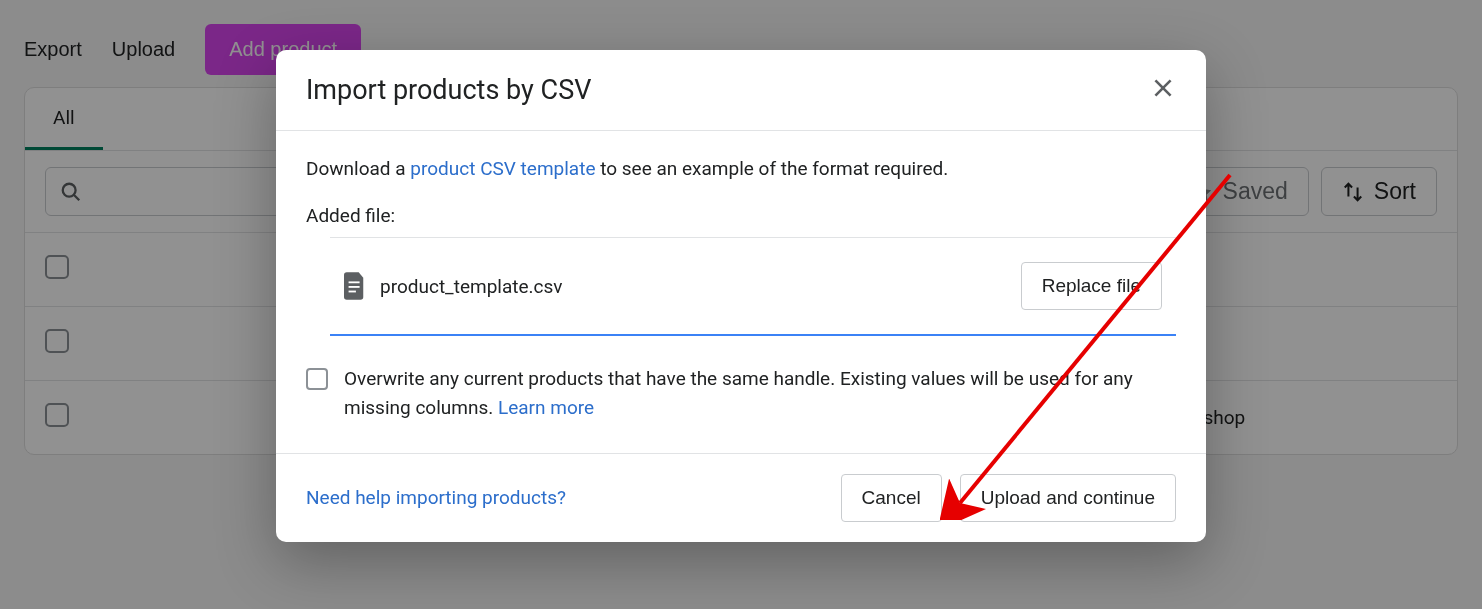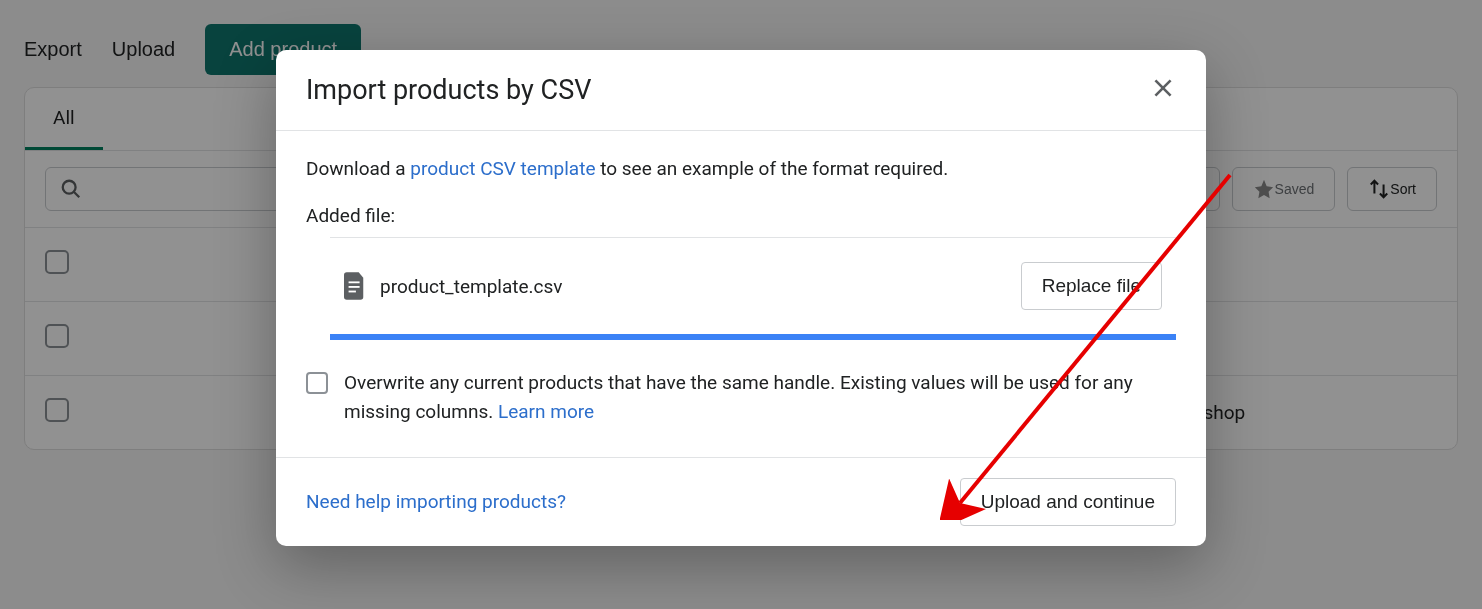--- a/index.html
+++ b/index.html
@@ -40,21 +40,21 @@
     
     .text-link-btn {
       font-size: 20px;
       color: #202223;
       background: none;
       border: none;
       cursor: pointer;
     }
     
     .primary-btn {
-      background: #0f766e;
+      background: #d946ef;
       color: #fff;
       border: none;
       border-radius: 6px;
       padding: 14px 24px;
       font-size: 20px;
       font-weight: 500;
       cursor: pointer;
     }
     
     .card {
@@ -96,25 +96,26 @@
       background: #fff;
     }
     
     .search-mag {
       width: 22px; height: 22px; color: #5c5f62;
     }
     
     .pill-btn {
       display: inline-flex;
       align-items: center;
+      gap: 10px;
       border: 1px solid #c9cccf;
       border-radius: 6px;
       background: #fff;
       padding: 10px 20px;
-      font-size: 14px;
+      font-size: 23px;
       color: #202223;
       cursor: pointer;
     }
     
     .pill-btn .star { color: #8a8a8a; }
     .pill-btn .dimtxt { color: #6d7175; }
     
     .table-head, .table-row {
       display: flex;
       align-items: center;
@@ -181,21 +182,21 @@
     
     .subhead {
       font-size: 19px;
       color: #202223;
       margin-bottom: 10px;
     }
     
     .file-box {
       margin-left: 24px;
       border-top: 1px solid #e1e3e5;
-      border-bottom: 6px solid #3b82f6;
+      border-bottom: 2px solid #3b82f6;
     }
     
     .file-row {
       display: flex;
       align-items: center;
       justify-content: space-between;
       padding: 24px 14px;
     }
     
     .file-left { display: flex; align-items: center; gap: 14px; font-size: 19px; color: #202223; }
@@ -336,20 +337,21 @@
         <span class="chk2"></span>
         <div>
           <span>Overwrite any current products that have the same handle. Existing values will be used for any missing columns. </span><a class="link">Learn more</a>
         </div>
       </div>
     </div>
 
     <div class="modal-footer">
       <a class="link" style="font-size:19px;">Need help importing products?</a>
       <div class="footer-right">
+        <button class="sec-btn">Cancel</button>
         <button class="sec-btn">Upload and continue</button>
       </div>
     </div>
   </div>
 
   <svg class="arrow-svg" width="310" height="350">
     <defs>
       <marker id="ah" markerWidth="12" markerHeight="12" refX="3" refY="6" orient="auto">
         <path d="M0,0 L12,6 L0,12 L3,6 z" fill="#e60000"></path>
       </marker>

